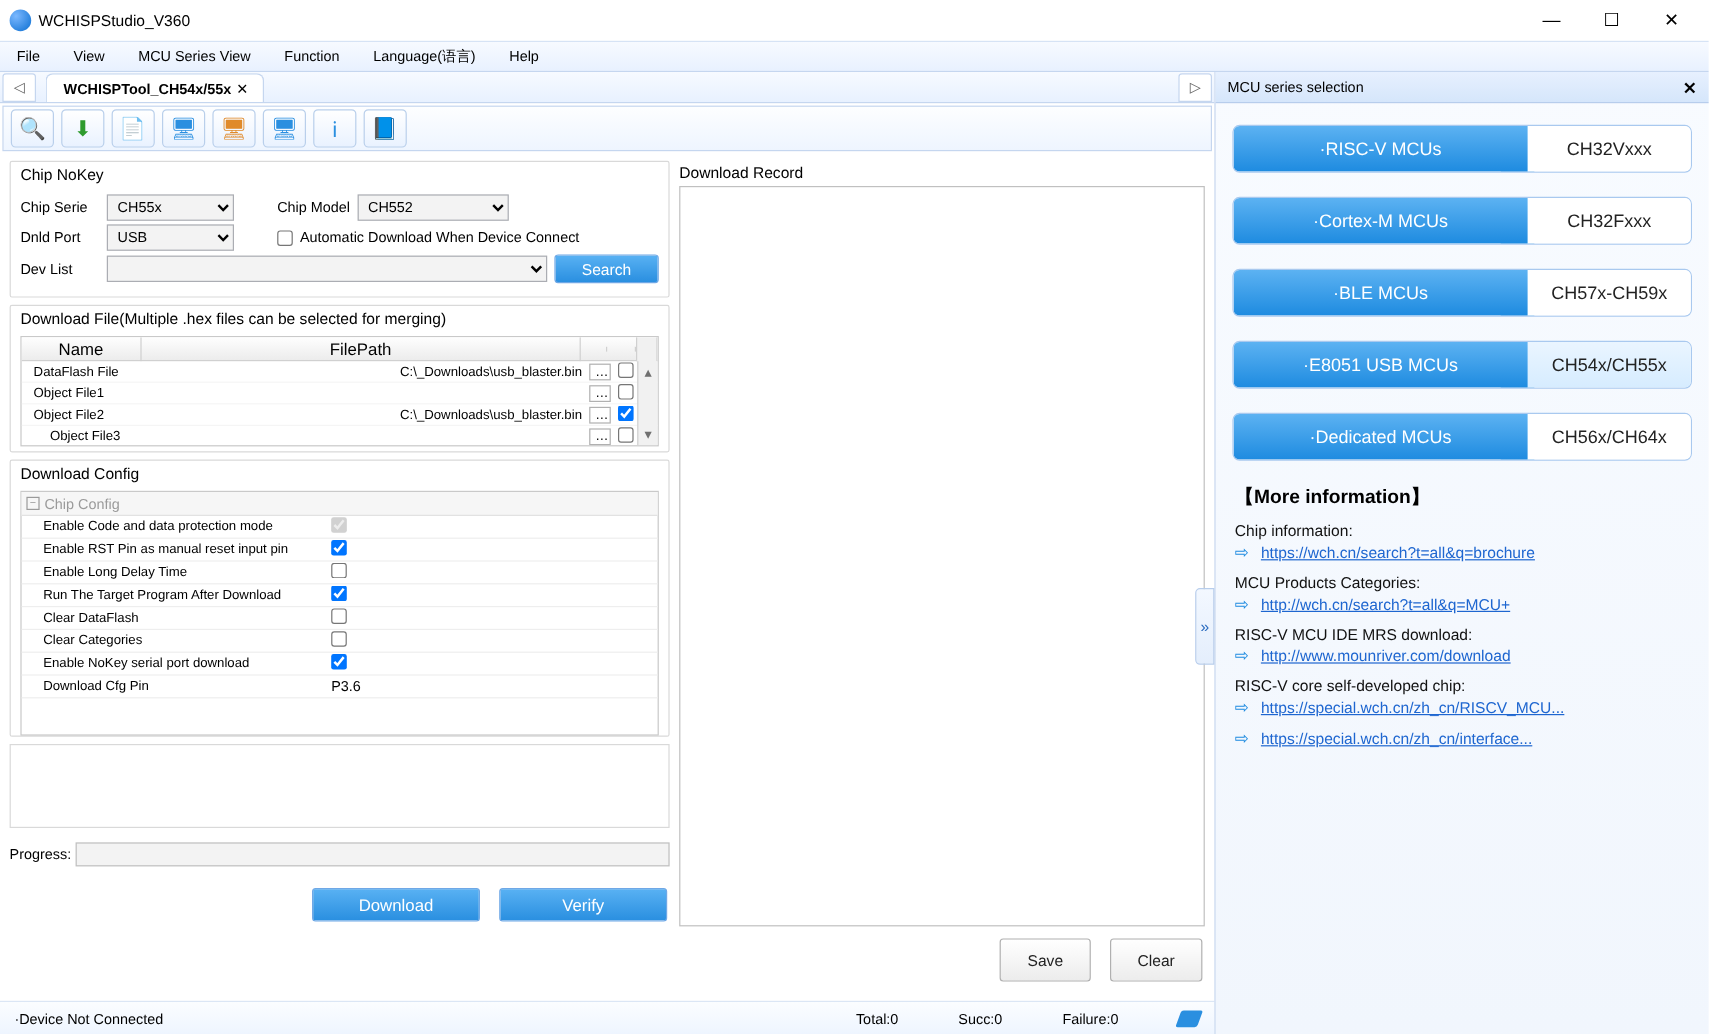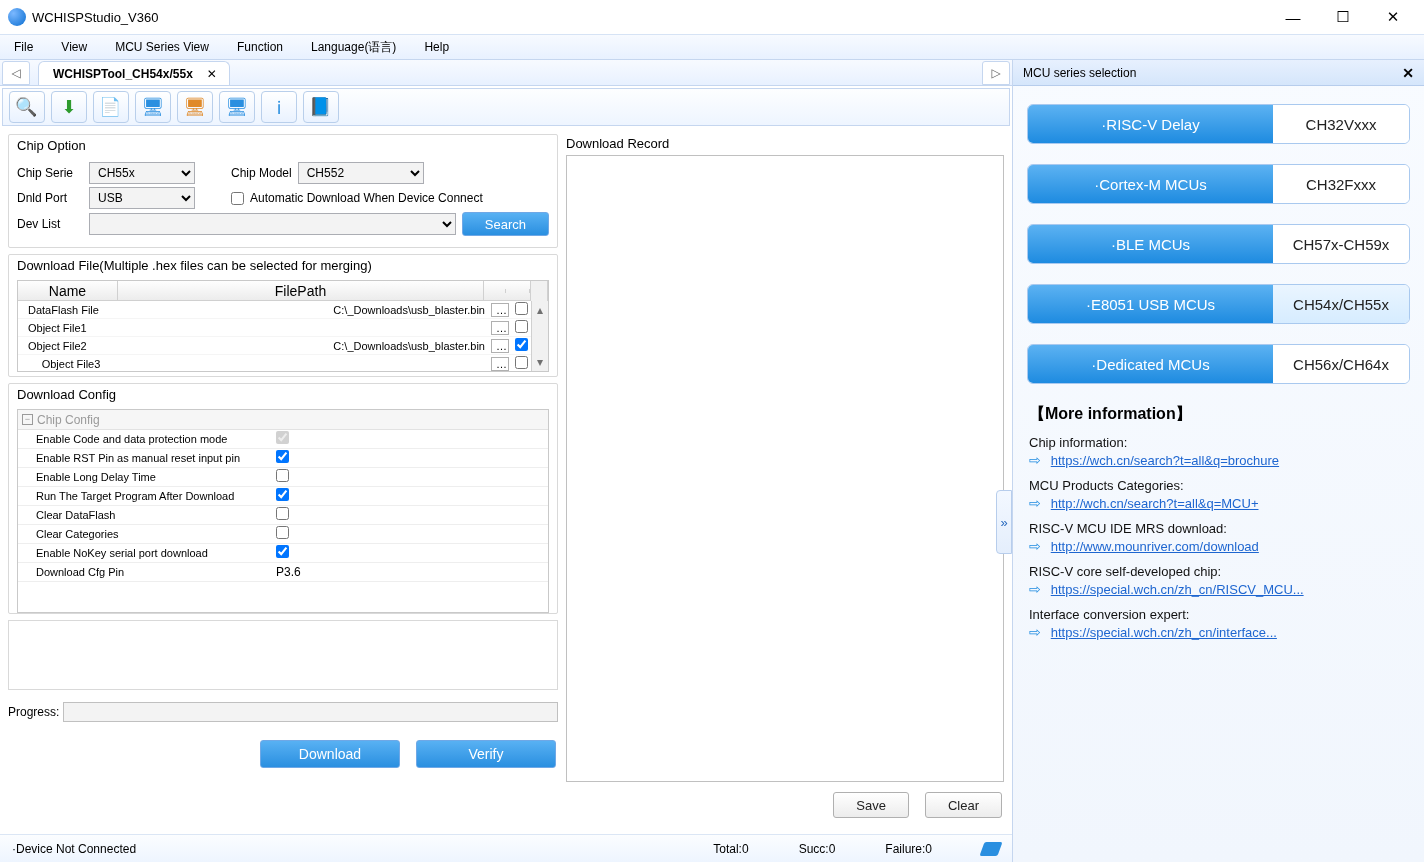--- a/index.html
+++ b/index.html
@@ -8,37 +8,37 @@
 .titlebar .appicon{width:18px;height:18px;border-radius:50%;background:radial-gradient(circle at 30% 30%,#7bb8ff,#0a6ed1);margin-right:6px}
 .titlebar .title{font-size:13px}
 .winbtns{margin-left:auto;display:flex;gap:4px}
 .winbtn{width:46px;height:30px;display:flex;align-items:center;justify-content:center;font-size:15px}
 .menubar{height:26px;background:linear-gradient(#f7faff,#e8f1ff);border-top:1px solid #d6e3f5;border-bottom:1px solid #c5d6ef;display:flex;align-items:center;padding:0 4px;gap:8px}
 .menubar span{padding:2px 10px;cursor:default}
 .body-row{flex:1;display:flex;min-height:0}
 .left-col{flex:1;display:flex;flex-direction:column;min-width:0}
 .tabstrip{height:26px;background:linear-gradient(#f7faff,#e8f1ff);border-bottom:1px solid #c5d6ef;display:flex;align-items:flex-end}
 .tab-arrow{width:28px;height:24px;border:1px solid #c5d6ef;background:#fff;display:flex;align-items:center;justify-content:center;margin:0 2px;color:#666;border-radius:3px 3px 0 0}
-.tab{height:24px;border:1px solid #c5d6ef;border-bottom:none;background:#fff;border-radius:6px 6px 0 0;padding:0 8px 0 14px;display:flex;align-items:center;font-weight:bold;gap:10px;margin-left:6px}
+.tab{height:24px;border:1px solid #c5d6ef;border-bottom:none;background:#fff;border-radius:6px 6px 0 0;padding:0 8px 0 14px;display:flex;align-items:center;font-weight:bold;margin-left:6px}
 .tab .x{font-weight:normal;cursor:pointer;padding:0 4px}
 .toolbar{height:38px;border:1px solid #c5d6ef;background:linear-gradient(#fdfeff,#eef5ff);margin:2px;display:flex;align-items:center;gap:6px;padding:0 6px}
 .tbtn{width:36px;height:32px;border:1px solid #b9cfeb;border-radius:4px;background:linear-gradient(#fff,#e9f2ff);display:flex;align-items:center;justify-content:center;font-size:18px}
 .main-area{flex:1;display:flex;gap:8px;padding:6px 8px;min-height:0}
 .form-col{flex:0 0 550px;display:flex;flex-direction:column;gap:6px}
 .record-col{flex:1;display:flex;flex-direction:column}
 .group{border:1px solid #d9d9d9;border-radius:2px;padding:6px 8px 8px}
 .group-title{font-size:13px;margin:-6px -8px 6px;padding:3px 8px}
 .row{display:flex;align-items:center;gap:6px;margin:3px 0}
 .lbl{width:66px}
 select,input[type=text]{height:22px;border:1px solid #abadb3;padding:0 4px;background:#fff}
 select{background:#f3f3f3}
 .sel-110{width:106px}
 .sel-126{width:126px}
 .btn{height:24px;border:1px solid #6fa8e6;background:linear-gradient(#58b1f3,#2a8fe0);color:#fff;padding:0 22px;border-radius:3px;cursor:pointer;font-size:13px}
-.btn-gray{height:26px;border:1px solid #b0b0b0;background:linear-gradient(#fff,#ececec);color:#222;padding:0 22px;border-radius:3px;cursor:pointer;font-size:13px}
+.btn-gray{height:36px;border:1px solid #b0b0b0;background:linear-gradient(#fff,#ececec);color:#222;padding:0 22px;border-radius:3px;cursor:pointer;font-size:13px}
 .filetable{border:1px solid #c9c9c9;height:92px;overflow:hidden;position:relative}
 .ft-head{display:flex;background:linear-gradient(#fefefe,#ececec);border-bottom:1px solid #d0d0d0;height:20px;align-items:center}
 .ft-head div{border-right:1px solid #d0d0d0;text-align:center;font-size:14px;padding:2px 0}
 .ft-row{display:flex;height:18px;align-items:center;border-bottom:1px solid #f5f5f5}
 .ft-row div{font-size:11px;padding:1px 4px}
 .col-name{width:100px;text-align:center}
 .col-path{flex:1;text-align:center}
 .col-btn{width:18px;border:1px solid #b0b0b0;height:14px;text-align:center;line-height:10px;font-size:10px;margin:0 2px}
 .col-chk{width:20px;text-align:center}
 .col-scroll{width:18px;background:#f1f1f1;border-left:1px solid #d0d0d0}
@@ -123,21 +123,21 @@
   <div class="tbtn" style="color:#e08a2a">🖥</div>
   <div class="tbtn" style="color:#2a8fe0">🖥</div>
   <div class="tbtn" style="color:#2a8fe0">ℹ</div>
   <div class="tbtn">📘</div>
 </div>
 
 <div class="main-area">
 <div class="form-col">
 
 <div class="group">
-  <div class="group-title">Chip Option</div>
+  <div class="group-title">Chip NoKey</div>
   <div class="row">
     <span class="lbl">Chip Serie</span>
     <select class="sel-110"><option>CH55x</option></select>
     <span style="width:24px"></span>
     <span>Chip Model</span>
     <select class="sel-126"><option>CH552</option></select>
   </div>
   <div class="row">
     <span class="lbl">Dnld Port</span>
     <select class="sel-110"><option>USB</option></select>
@@ -282,21 +282,21 @@
 </div>
 
 <div class="right-col">
   <div class="collapse">»</div>
   <div class="right-head">
     <span>MCU series selection</span>
     <span class="xr">✕</span>
   </div>
   <div class="mcu-list" id="mcu-list">
         <div class="mcu-item">
-          <div class="mcu-left">·RISC-V Delay</div>
+          <div class="mcu-left">·RISC-V MCUs</div>
           <div class="mcu-right">CH32Vxxx</div>
         </div>
         <div class="mcu-item">
           <div class="mcu-left">·Cortex-M MCUs</div>
           <div class="mcu-right">CH32Fxxx</div>
         </div>
         <div class="mcu-item">
           <div class="mcu-left">·BLE MCUs</div>
           <div class="mcu-right">CH57x-CH59x</div>
         </div>
@@ -334,21 +334,20 @@
             </div>
           </div>
           <div class="info-block">
             <div class="t">RISC-V core self-developed chip:</div>
   <div class="lnkrow">
               <span class="arrow-ic">⇨</span>
   <a class="lnk">https://special.wch.cn/zh_cn/RISCV_MCU...</a>
             </div>
           </div>
           <div class="info-block">
-            <div class="t">Interface conversion expert:</div>
   <div class="lnkrow">
               <span class="arrow-ic">⇨</span>
   <a class="lnk">https://special.wch.cn/zh_cn/interface...</a>
             </div>
           </div>
         </div>
   </div>
 </div>
 
 </div>

